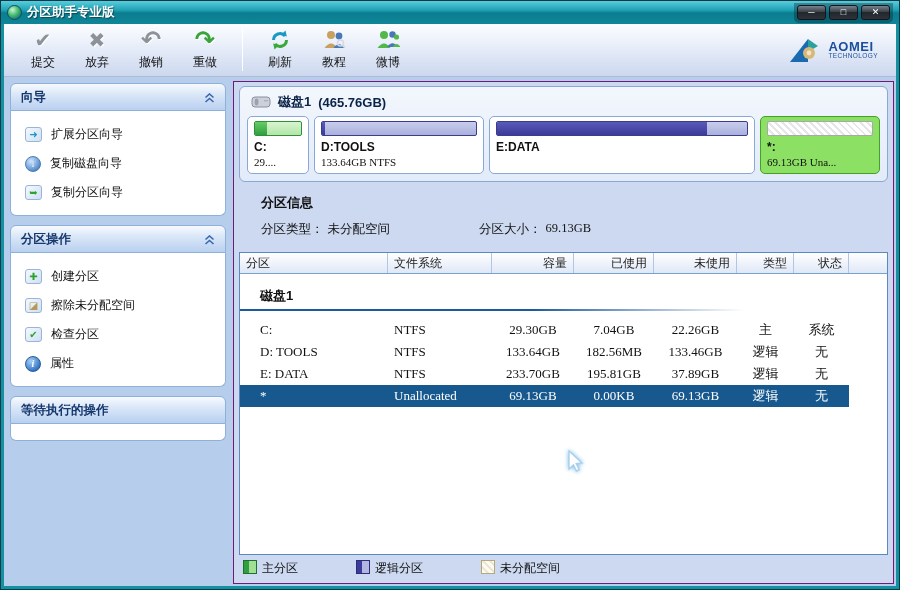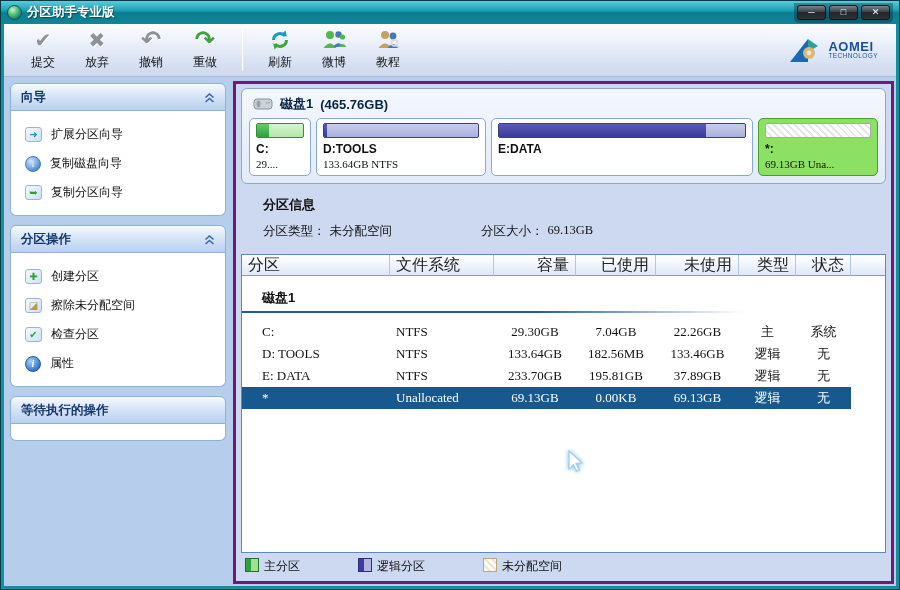--- a/index.html
+++ b/index.html
@@ -49,21 +49,21 @@
   .sec-body.empty { padding:8px 4px; min-height:16px; }
   .side-item { display:flex; align-items:center; gap:9px; padding:6px 10px; cursor:pointer; }
   .icon-box { width:17px; height:15px; border:1px solid #9ab4d8; border-radius:3px;
     background:linear-gradient(135deg,#f4f9ff,#cfe0f4); display:flex; align-items:center; justify-content:center;
     font-size:10px; font-weight:bold; flex:0 0 auto; }
   .icon-box.sphere { border-radius:50%; width:16px; height:16px; background:radial-gradient(circle at 35% 30%, #cfe4fa, #5a90d0 70%, #2a5a9a); color:#fff; border-color:#4a7ab8; }
   .icon-box.info { border-radius:50%; width:16px; height:16px; background:radial-gradient(circle at 35% 30%, #a8d0f4, #3878c8 70%, #1a4a8e); color:#fff; border-color:#2a5a9e; font-family:"Liberation Serif",serif; font-style:italic; }
   .c-teal { color:#1a94c4; } .c-green { color:#2da32d; } .c-tan { color:#b89858; }
 
   
-  .main { flex:1; margin-left:3px; border:3px solid #701a75; background:#ccd9f0; display:flex; flex-direction:column; padding:4px 5px 3px; overflow:hidden; }
+  .main { flex:1; margin-left:3px; border:1px solid #701a75; background:#ccd9f0; display:flex; flex-direction:column; padding:4px 5px 3px; overflow:hidden; }
 
   .disk-panel { border:1px solid #8aa8d4; border-radius:6px; background:linear-gradient(#f3f7fd,#e2ebf9); padding:2px 5px 7px; }
   .disk-head { display:flex; align-items:center; gap:7px; padding:4px 6px 5px; font-weight:bold; font-size:13px; color:#0a2448; }
   .blocks { display:flex; gap:5px; padding:0 2px; }
   .block { border:1px solid #8aa8d4; border-radius:5px; background:#fff; padding:4px 6px; height:58px; cursor:pointer; }
   .block.selected { background:#8ce063; border-color:#45a028; }
   .bar { height:15px; border-radius:2px; margin-bottom:4px; overflow:hidden; }
   .bar-primary { border:1px solid #2f8f3a; background:linear-gradient(#d8f4d0,#b2e6a8); }
   .bar-primary .fill { background:linear-gradient(#66cc66,#2f9f3f); height:100%; }
   .bar-logical { border:1px solid #3c3c8e; background:linear-gradient(#c8ccec,#aab0dc); }
@@ -74,21 +74,21 @@
 
   .partinfo { padding:12px 22px 14px; }
   .pi-title { font-weight:bold; font-size:13px; margin-bottom:9px; }
   .pi-row { display:flex; font-size:12.5px; }
   .pi-group1 { width:218px; display:flex; gap:4px; }
   .pi-group2 { display:flex; gap:4px; }
   .pi-value { font-family:"Liberation Serif",serif; }
 
   .table-panel { flex:1; background:#fff; border:1px solid #5c88c0; display:flex; flex-direction:column; overflow:hidden; }
   .thead { display:grid; grid-template-columns:148px 104px 82px 80px 83px 57px 55px 1fr; height:21px;
-    background:linear-gradient(#ffffff,#dfe8f7); border-bottom:1px solid #7aa0cc; font-size:16px; color:#222; flex:0 0 auto; }
+    background:linear-gradient(#ffffff,#dfe8f7); border-bottom:1px solid #7aa0cc; font-size:12px; color:#222; flex:0 0 auto; }
   .th { border-right:1px solid #b0c6e4; display:flex; align-items:center; padding:0 6px; height:100%; cursor:default; }
   .th.num { justify-content:flex-end;font-family:Liberation Mono, monospace; }
   .th.filler { border-right:none; }
   .tbody { flex:1; padding-top:13px; font-family:"Liberation Serif","DejaVu Serif",serif; font-size:13px; }
   .group-row { font-family:"Liberation Sans",sans-serif; font-weight:bold; font-size:13px; padding-left:20px; }
   .group-underline { height:2px; margin:4px 0 8px; width:82%;
     background:linear-gradient(to right, #1c5a9c 55%, rgba(28,90,156,0) 95%); }
   .trow { display:grid; grid-template-columns:148px 104px 82px 80px 83px 57px 55px; width:609px; height:22px; align-items:center; cursor:default; }
   .td { padding:0 6px; white-space:nowrap; }
   .td.first { padding-left:20px; }
@@ -152,42 +152,42 @@
           <path d="M16.5 1.5 l1.3 6 -6 -1.6 z" fill="#1a9ac0"></path>
           <path d="M17.5 11 a6.5 6.5 0 0 1 -11.5 4" stroke="#3aa83a" stroke-width="3" fill="none"></path>
           <path d="M5.5 20.5 l-1.3 -6 6 1.6 z" fill="#3aa83a"></path>
         </svg>
       </span>
       <span class="tb-label">刷新</span>
     </div>
     <div class="tb-btn">
       <span class="tb-ico">
         <svg width="24" height="24" viewBox="0 0 24 24">
+          <circle cx="9" cy="7" r="4" fill="#c8a060"></circle>
+            <path d="M2.5 20 q6.5 -9 13 0 z" fill="#c8a060"></path>
+          <circle cx="17" cy="8" r="3.4" fill="#4878b8"></circle>
+            <path d="M11.5 20 q5.5 -7.5 11 0 z" fill="#4878b8"></path>
+          <circle cx="18.5" cy="15" r="3" fill="none" stroke="#d8d8e0" stroke-width="1.6"></circle>
+          <line x1="20.7" y1="17.2" x2="23" y2="19.6" stroke="#d8d8e0" stroke-width="2"></line>
+        </svg>
+      </span>
+      <span class="tb-label">教程</span>
+    </div>
+    <div class="tb-btn">
+      <span class="tb-ico">
+        <svg width="24" height="24" viewBox="0 0 24 24">
           <circle cx="8" cy="7" r="4" fill="#52b84a"></circle>
             <path d="M1.5 20 q6.5 -9 13 0 z" fill="#52b84a"></path>
           <circle cx="16.5" cy="6.5" r="3.2" fill="#4878b8"></circle>
             <path d="M11 19 q5.5 -7.5 11 0 z" fill="#4878b8"></path>
           <circle cx="20.5" cy="9" r="2.6" fill="#52b84a"></circle>
             <path d="M16.5 19 q4 -6 8 0 z" fill="#52b84a"></path>
         </svg>
       </span>
       <span class="tb-label">微博</span>
-    </div>
-    <div class="tb-btn">
-      <span class="tb-ico">
-        <svg width="24" height="24" viewBox="0 0 24 24">
-          <circle cx="9" cy="7" r="4" fill="#c8a060"></circle>
-            <path d="M2.5 20 q6.5 -9 13 0 z" fill="#c8a060"></path>
-          <circle cx="17" cy="8" r="3.4" fill="#4878b8"></circle>
-            <path d="M11.5 20 q5.5 -7.5 11 0 z" fill="#4878b8"></path>
-          <circle cx="18.5" cy="15" r="3" fill="none" stroke="#d8d8e0" stroke-width="1.6"></circle>
-          <line x1="20.7" y1="17.2" x2="23" y2="19.6" stroke="#d8d8e0" stroke-width="2"></line>
-        </svg>
-      </span>
-      <span class="tb-label">教程</span>
     </div>
     <div class="brand">
       <svg width="36" height="27" viewBox="0 0 36 27">
         <polygon points="3,25 21,2 21,25" fill="#1a6ab0"></polygon>
         <polygon points="21,2 31,9 21,15" fill="#2aa0a0"></polygon>
         <circle cx="22" cy="16" r="6" fill="#d8b878"></circle>
         <circle cx="22" cy="16" r="2.4" fill="#f2e4c4"></circle>
       </svg>
       <span class="brand-text">
         <span class="brand-name">AOMEI</span>

